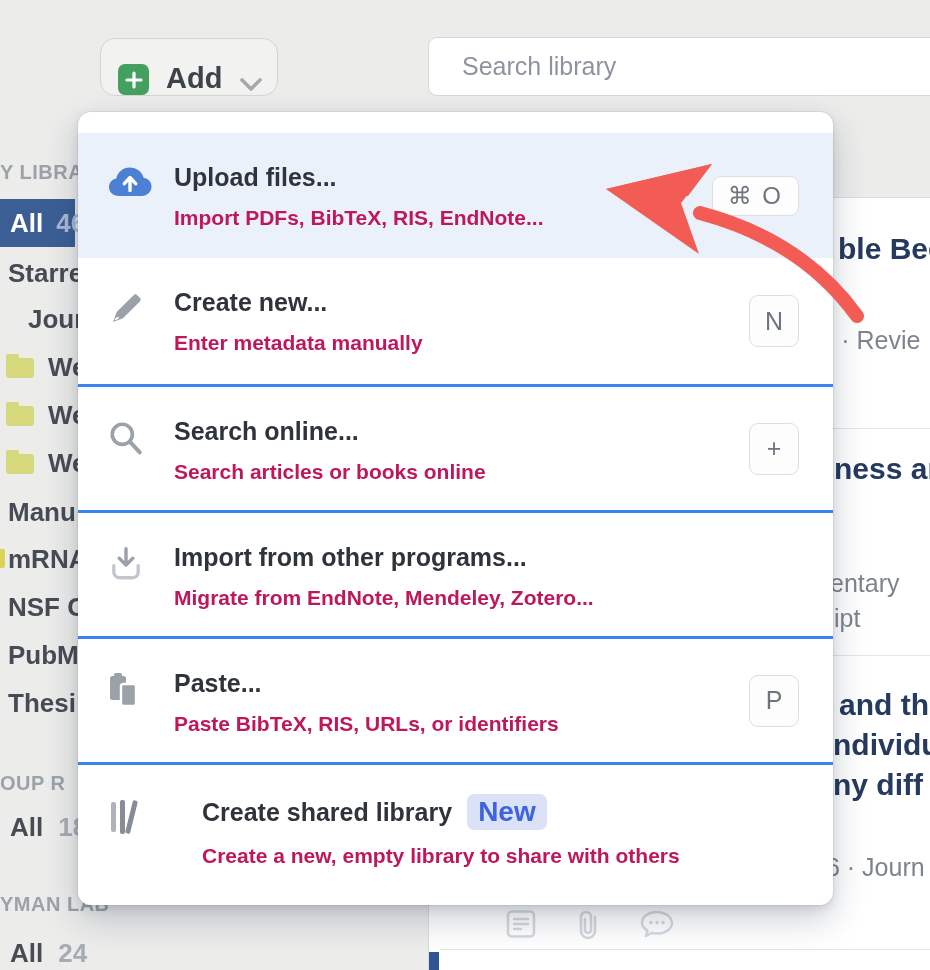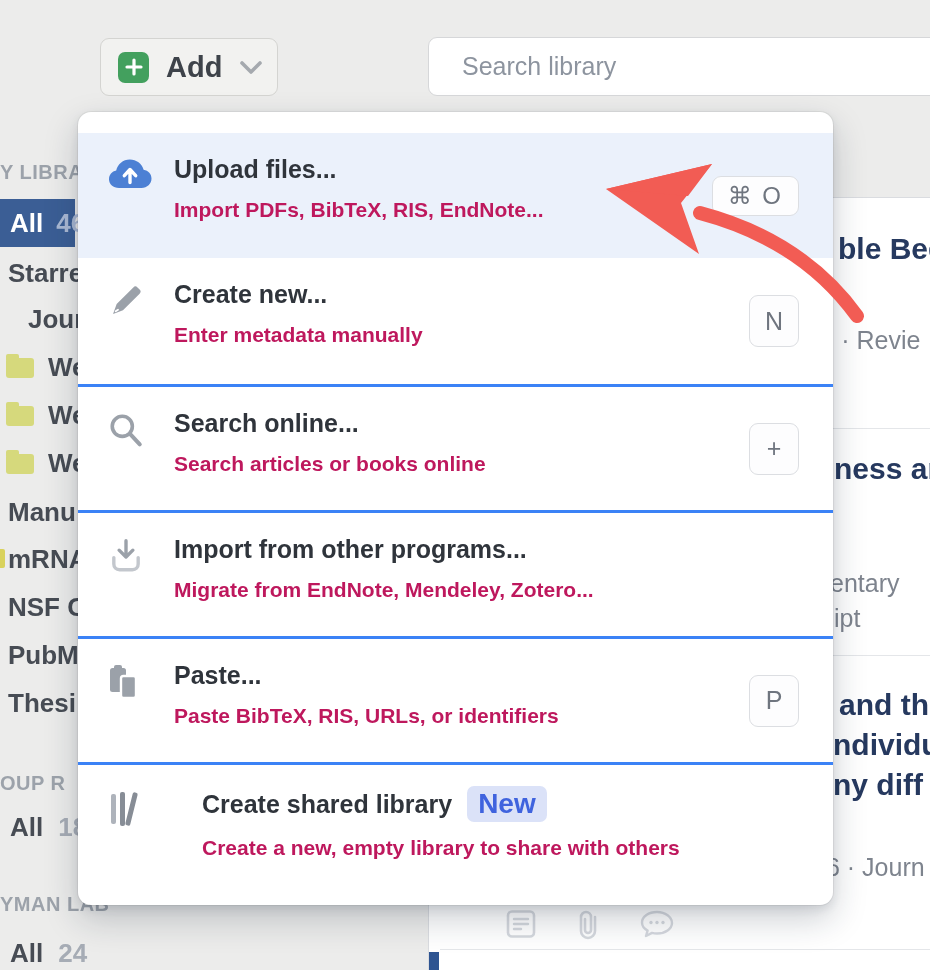--- a/index.html
+++ b/index.html
@@ -6,22 +6,22 @@
   html,body { width:930px; height:970px; }
   body {
     position:relative; overflow:hidden;
     background:#ECECEB;
     font-family:"Liberation Sans", sans-serif;
     -webkit-font-smoothing:antialiased;
   }
   
   .add-btn {
     position:absolute; left:100px; top:38px; width:178px; height:58px;
-    background:#F2F2F0; border:1px solid #D4D4D1; border-radius:9px;
-    display:flex; align-items:center; padding-left:17px; cursor:pointer;
+    background:#F2F2F0; border:1px solid #D4D4D1; border-radius:15px;
+    display:flex; align-items:flex-end; padding-left:17px; cursor:pointer;
   }
   .add-plus {
     width:31px; height:31px; border-radius:7px; background:#43A05E;
     display:flex; align-items:center; justify-content:center; flex:0 0 auto;
   }
   .add-label { font-size:29px; font-weight:700; color:#3E434A; margin-left:17px; }
   .add-chevron { margin-left:14px; display:flex; }
   .search-box {
     position:absolute; left:428px; top:37px; width:560px; height:59px;
     background:#FFFFFF; border:1px solid #D6D7D9; border-radius:9px;
@@ -82,21 +82,21 @@
   .faded-icons { position:absolute; z-index:3; display:flex; gap:40px; opacity:.8; }
 
   
   .menu {
     position:absolute; left:78px; top:112px; width:755px; height:793px;
     background:#FFFFFF; border-radius:13px; z-index:10; overflow:hidden;
     padding-top:21px;
     box-shadow:0 0 0 1px rgba(0,0,0,.05), 0 14px 34px rgba(25,35,55,.22), 0 4px 10px rgba(25,35,55,.10);
   }
   .menu-item {
-    position:relative; height:126px; padding:21px 130px 0 30px;
+    position:relative; height:126px; padding:29px 130px 0 30px;
     display:flex; align-items:flex-start; cursor:pointer;
   }
   .menu-item.first { height:125px; background:#EBF1FB; }
   .menu-item.lined { border-top:3px solid #3b82f6; }
   .menu-item.last { height:143px;gap:28px; }
   .mi-icon { width:66px; flex:0 0 auto; padding-top:4px; }
   .mi-title { font-size:25px; line-height:30px; font-weight:700; color:#2F343B; white-space:nowrap; display:flex; align-items:center; }
   .mi-sub { font-size:21px; line-height:26px; font-weight:600; color:#be185d; margin-top:13px; white-space:nowrap; }
   .kbd {
     position:absolute; right:34px; top:50%; transform:translateY(-50%);

